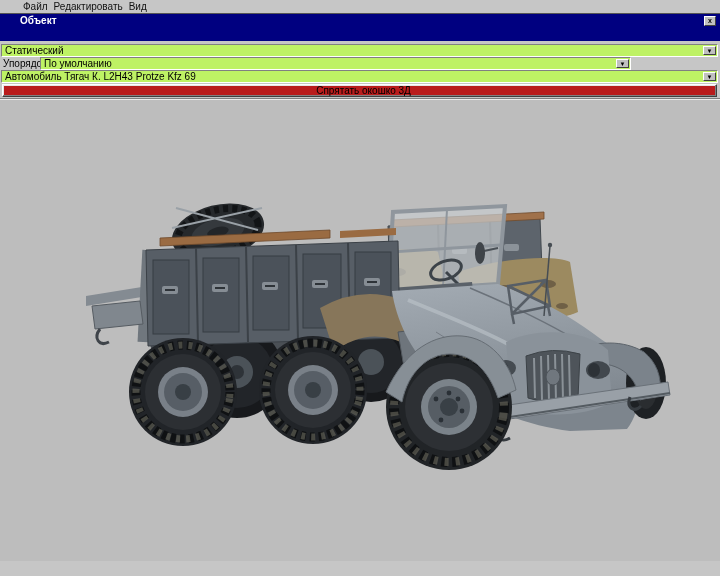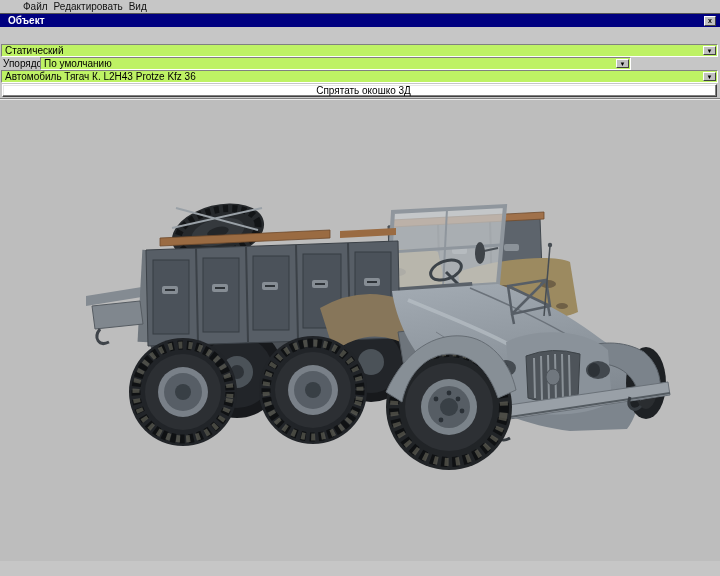--- a/index.html
+++ b/index.html
@@ -7,23 +7,23 @@
   *{box-sizing:border-box;}
   .abs{position:absolute;}
   #app{position:relative;width:720px;height:576px;}
 
   
   #menu-bar{left:0;top:0;width:720px;height:13px;background:var(--chrome_bg,#c8c8c8);
     font-size:10px;color:#111;padding:1px 0 0 1px;margin-left:22px;}
   #menu-bar span{margin-right:6px;}
 
   
-  #title-bar{left:0;top:13px;width:720px;height:14px;background:var(--titlebar_bg,#000080);
+  #title-bar{left:0;top:13px;width:720px;height:28px;background:var(--titlebar_bg,#000080);
     border-top:1px solid #555;color:var(--titlebar_text,#fff);font-size:10px;font-weight:bold;
-    padding:1px 0 0 8px;}
+    padding:1px 0 0 20px;}
   #close-btn{position:absolute;right:4px;top:2px;width:12px;height:10px;background:#c0c0c0;
     border:1px solid;border-color:#fff #404040 #404040 #fff;font-size:7px;font-weight:bold;
     color:#000;text-align:center;line-height:8px;}
 
   
   #tab-row{left:0;top:27px;width:720px;height:17px;background:var(--chrome_bg,#c0c0c0);}
   #tab-type{position:absolute;left:5px;top:3px;font-size:10px;color:#8e8e8e;
     text-shadow:1px 1px 0 #ffffff;}
   #tab-caret{position:absolute;left:30px;top:2px;width:1px;height:12px;background:#000;}
 
@@ -33,21 +33,21 @@
     white-space:nowrap;overflow:hidden;}
   .combo-btn{position:absolute;top:1px;right:1px;width:13px;height:9px;background:#c0c0c0;
     border:1px solid;border-color:#fff #404040 #404040 #fff;font-size:6px;color:#000;
     text-align:center;line-height:8px;}
   #combo-category{left:1px;top:44px;width:717px;}
   #order-label{left:3px;top:58px;font-size:10px;color:#000;}
   #combo-order{left:40px;top:57px;width:591px;}
   #combo-object{left:1px;top:70px;width:717px;}
 
   
-  #hide3d-button{left:2px;top:84px;width:715px;height:13px;background:#ffffff;
+  #hide3d-button{left:2px;top:84px;width:715px;height:13px;background:#b91c1c;
     border:1px solid;border-color:#fff #404040 #404040 #fff;
     box-shadow:inset -1px -1px 0 #808080,inset 1px 1px 0 #e6e6e6;
     font-size:10px;color:#000;text-align:center;line-height:11px;padding-left:8px;}
 
   
   #divider{left:0;top:98px;width:720px;height:2px;border-top:1px solid #7f7f7f;
     border-bottom:1px solid #ececec;}
 
   
   #viewport{left:0;top:100px;width:720px;height:461px;background:var(--viewport_bg,#bdbdbd);}
@@ -77,21 +77,21 @@
     <span class="combo-btn">▼</span>
   </div>
 
   <span id="order-label" class="abs">Упорядс:</span>
   <div id="combo-order" class="abs combo">
     <span>По умолчанию</span>
     <span class="combo-btn">▼</span>
   </div>
 
   <div id="combo-object" class="abs combo">
-    <span>Автомобиль Тягач К. L2H43 Protze Kfz 36</span>
+    <span>Автомобиль Тягач К. L2H43 Protze Kfz 69</span>
     <span class="combo-btn">▼</span>
   </div>
 
   <div id="hide3d-button" class="abs">Спрятать окошко 3Д</div>
 
   <div id="divider" class="abs"></div>
 
   <div id="viewport" class="abs">
     <svg width="720" height="461" viewBox="0 0 720 461">
       <defs>

